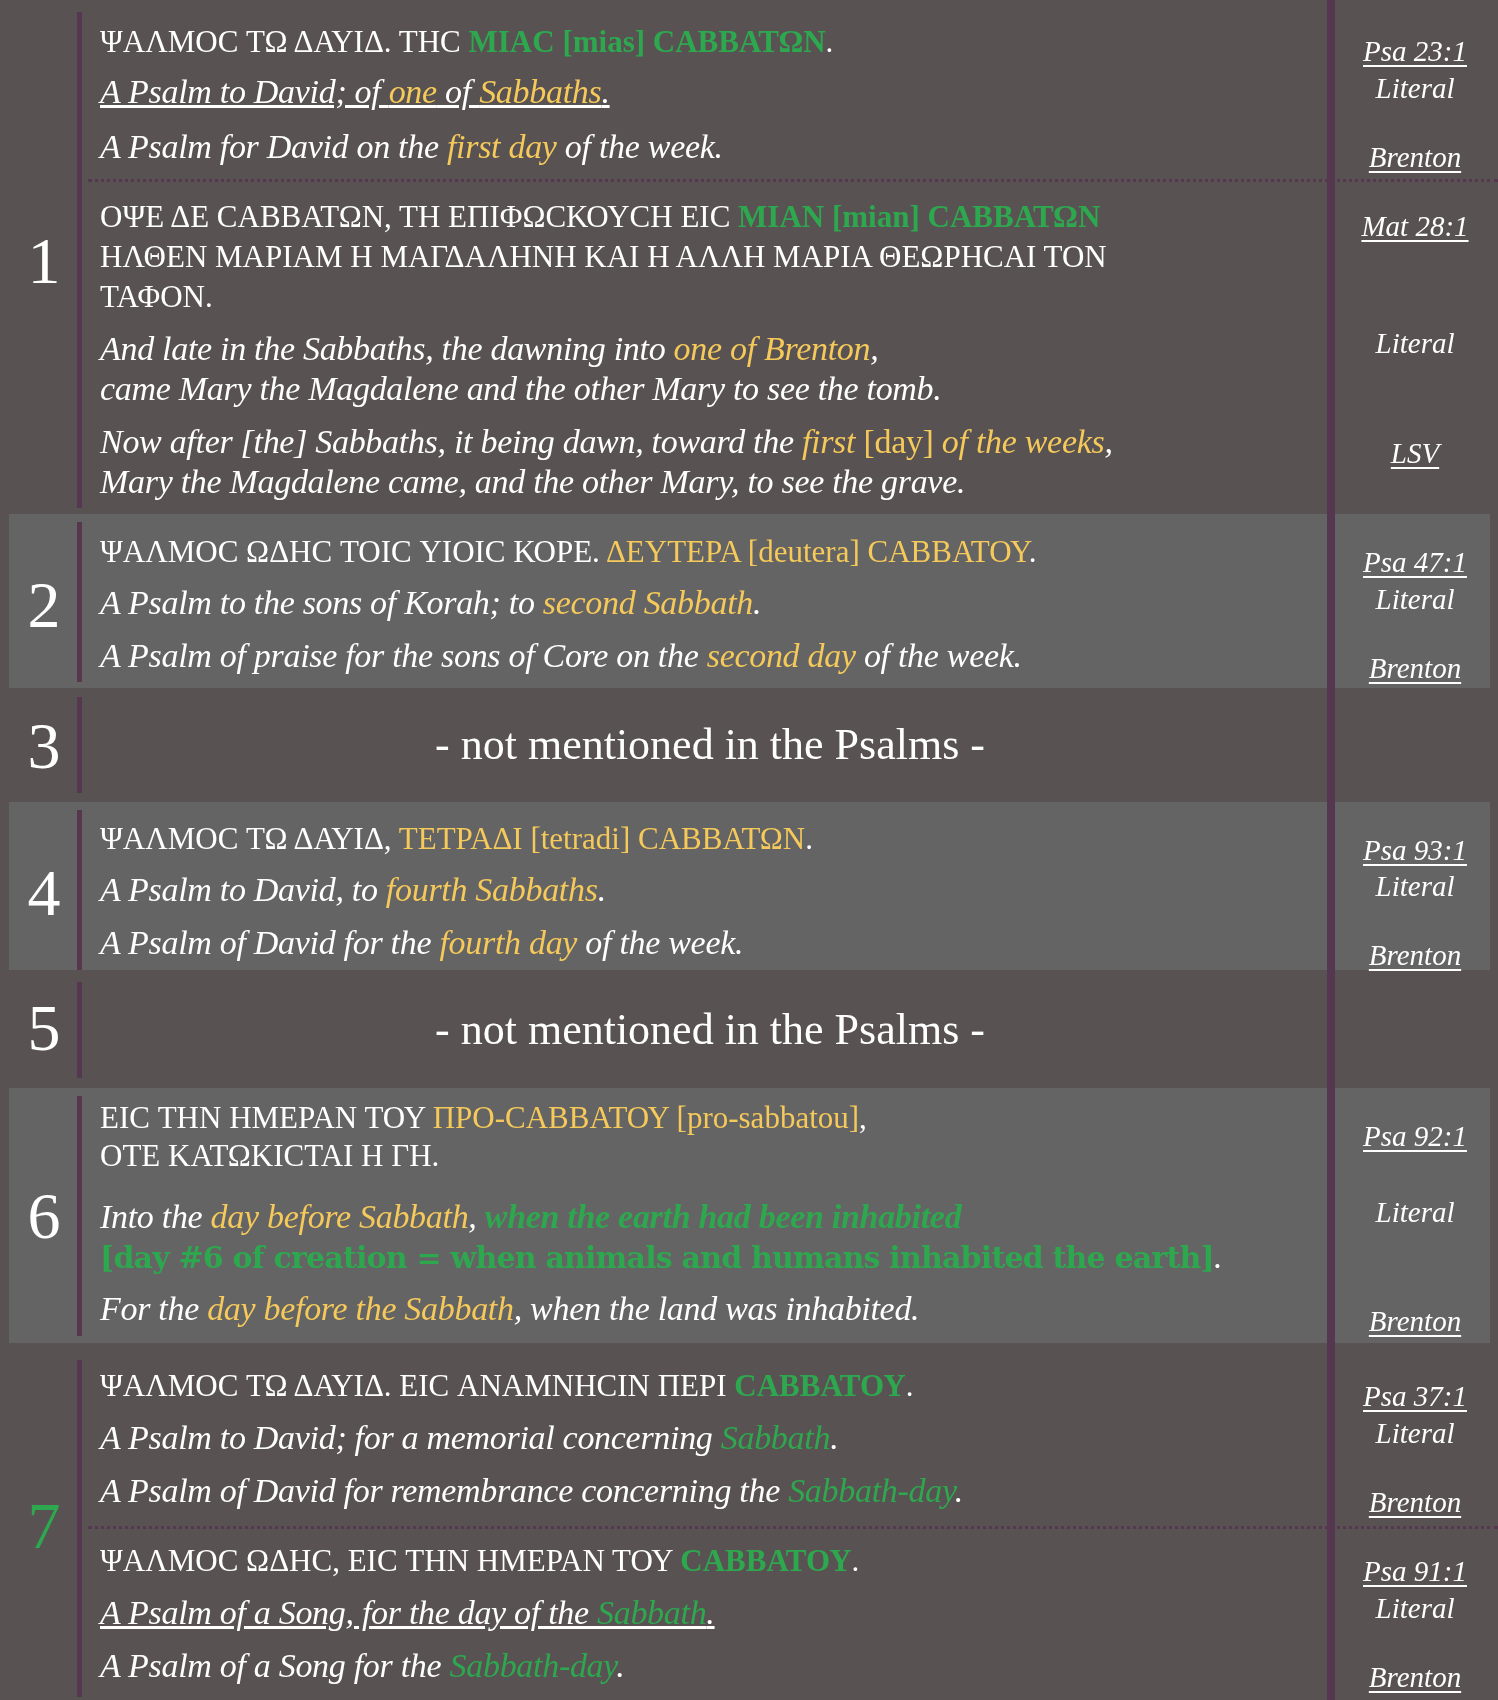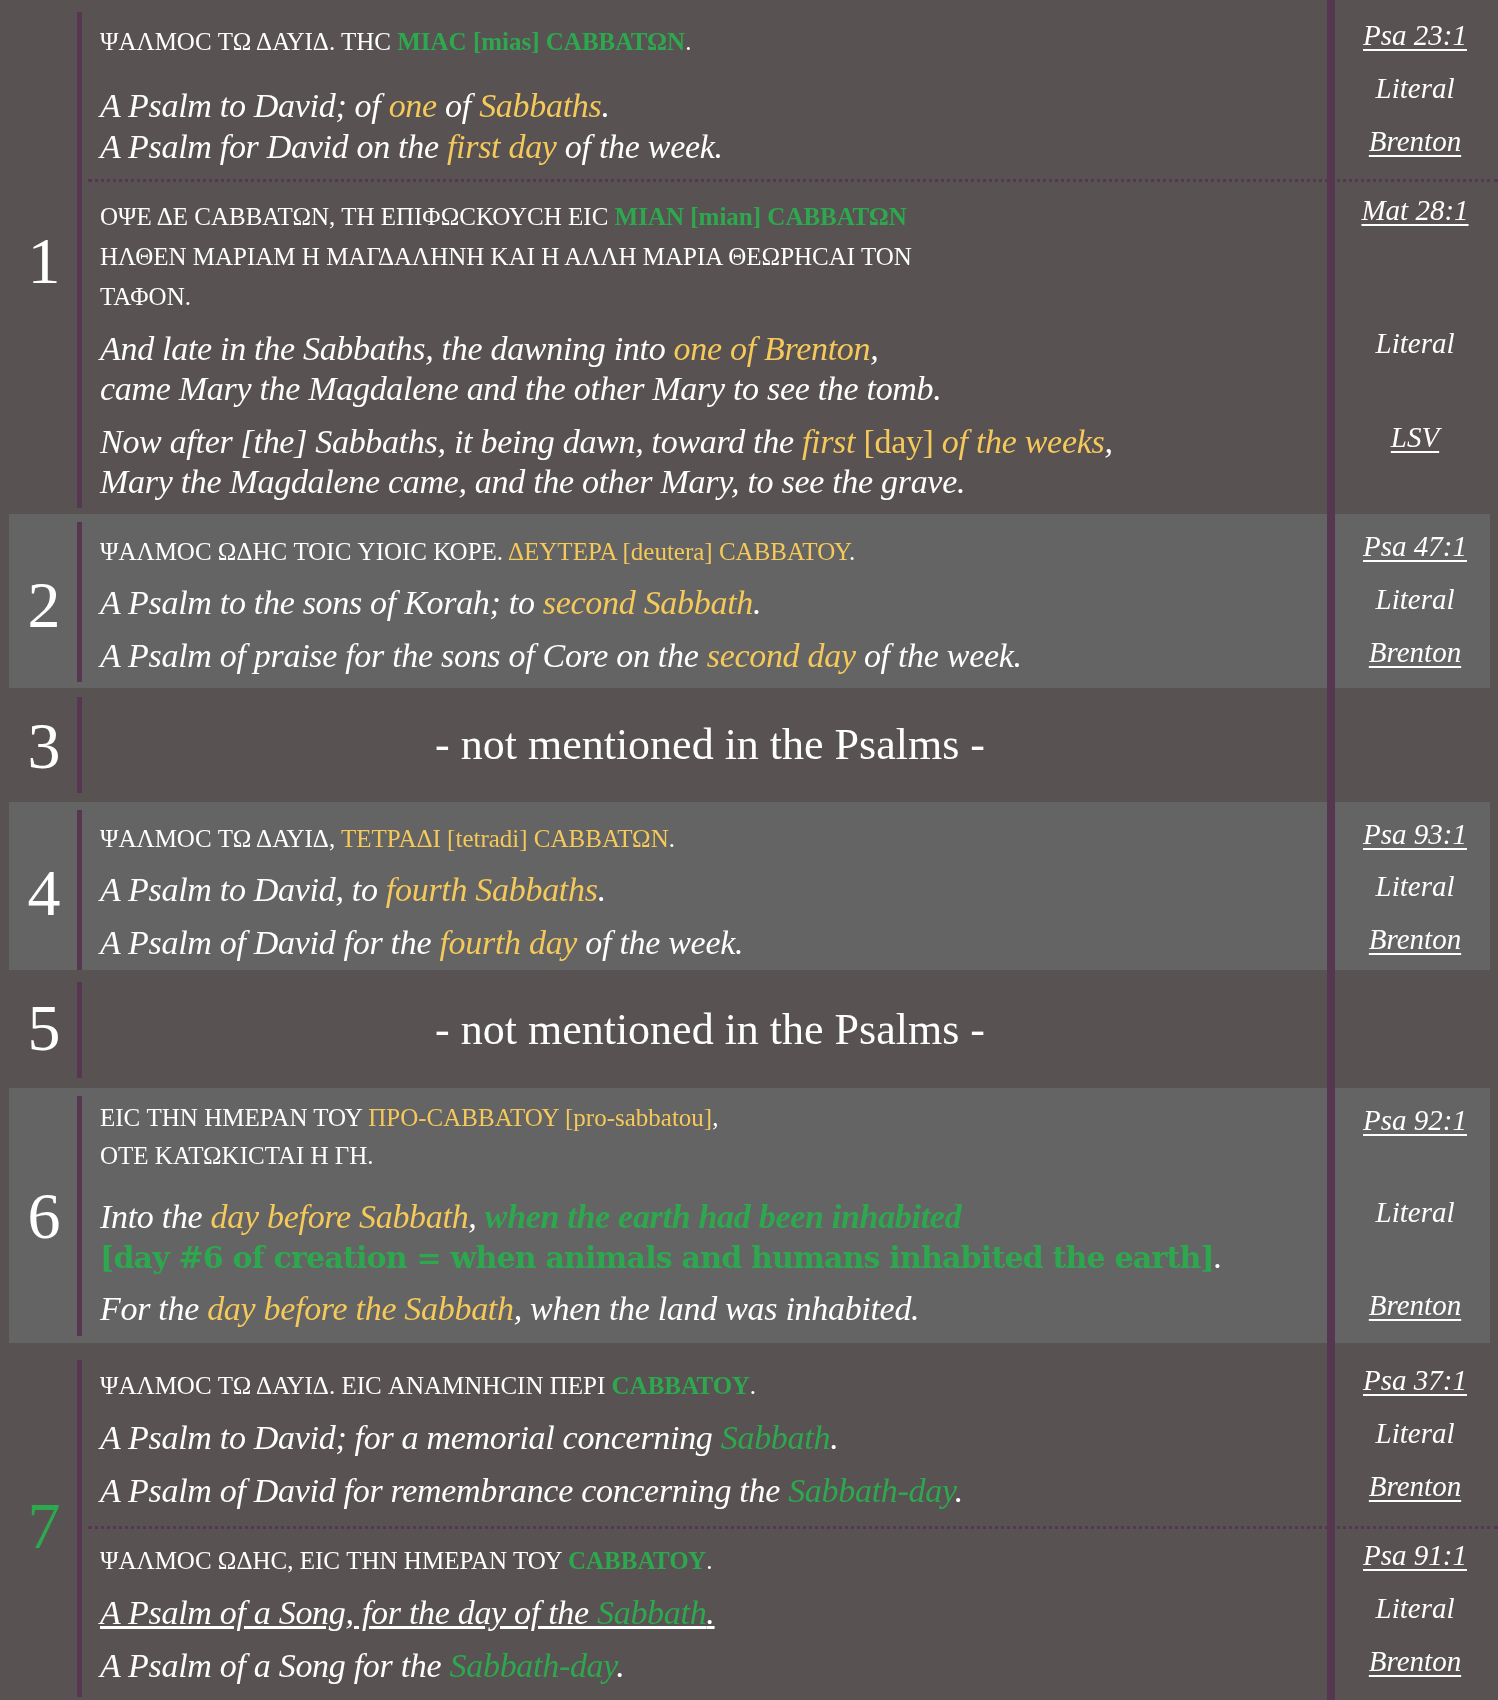--- a/index.html
+++ b/index.html
@@ -12,55 +12,55 @@
   .vdivider { position:absolute; left:1327px; top:0; width:8px; height:1700px; background:#55384f; }
   .section { position:absolute; left:0; width:1498px; }
   .num {
     position:absolute; left:0; width:88px; text-align:center;
     font-family:"Liberation Serif", serif; font-size:66px; line-height:1; color:#ffffff;
   }
   .num.green { color:#2ea84f; }
   .lbar { position:absolute; left:77px; width:5px; background:#55384f; }
   .content { position:absolute; left:100px; width:1220px; }
   .line { position:absolute; left:0; white-space:nowrap; font-size:32px; line-height:40px; letter-spacing:-0.5px; }
-  .greek { font-family:"Liberation Serif", serif; font-size:25px; letter-spacing:0; }
+  .greek { font-family:"Liberation Serif", serif; font-size:31px; letter-spacing:0; }
   .eng { font-family:"Liberation Serif", serif; font-style:italic; font-size:34px; letter-spacing:-0.3px; }
   .y { color:#f5c95a; }
   .g { color:#2ea84f; }
   .b { font-weight:bold; }
   .up { font-style:normal; }
   .dots {
     position:absolute; left:88px; width:1410px; height:0;
     border-top:3px dotted #55384f;
   }
   .ref {
     position:absolute; left:1335px; width:160px; text-align:center;
     font-family:"Liberation Serif", serif; font-style:italic; font-size:29px; line-height:34px; color:#ffffff;
   }
-  .ref.link { text-decoration:underline; text-decoration-thickness:2px; text-underline-offset:4px; cursor:pointer; }
+  .ref.link { text-decoration:underline; text-decoration-thickness:2px; text-underline-offset:4px; cursor:pointer;margin-top:16px; }
   .na {
     position:absolute; left:0; width:1220px; text-align:center;
     font-family:"Liberation Serif", serif; font-size:44px; line-height:40px;
   }
 </style>
 </head>
 <body>
 
 <div class="band" style="top:514px;height:174px;"></div>
 <div class="band" style="top:802px;height:168px;"></div>
 <div class="band" style="top:1088px;height:255px;"></div>
 
 <div class="section" style="top:0;height:512px;">
   <div class="num" style="top:228px;">1</div>
   <div class="lbar" style="top:12px;height:496px;"></div>
   <div class="content" style="top:0;">
     <div class="line greek" style="top:22px;">
       <span>ΨΑΛΜΟC ΤΩ ΔΑΥΙΔ. ΤΗC </span><span class="g b">ΜΙΑC [mias] CΑΒΒΑΤΩΝ</span><span>.</span>
     </div>
-    <div class="line eng" style="top:86px;">
+    <div class="line eng" style="top:72px;text-decoration:underline;">
       <span>A Psalm to David; of </span><span class="y">one</span><span> of </span><span class="y">Sabbaths</span><span>.</span>
     </div>
     <div class="line eng" style="top:127px;">
       <span>A Psalm for David on the </span><span class="y">first day</span><span> of the week.</span>
     </div>
   </div>
   <div class="dots" style="top:179px;"></div>
   <div class="content" style="top:0;">
     <div class="line greek" style="top:197px;">
       <span>ΟΨΕ  ΔΕ CΑΒΒΑΤΩΝ, ΤΗ ΕΠΙΦΩCΚΟΥCΗ ΕΙC </span><span class="g b">ΜΙΑΝ [mian] CΑΒΒΑΤΩΝ</span>

